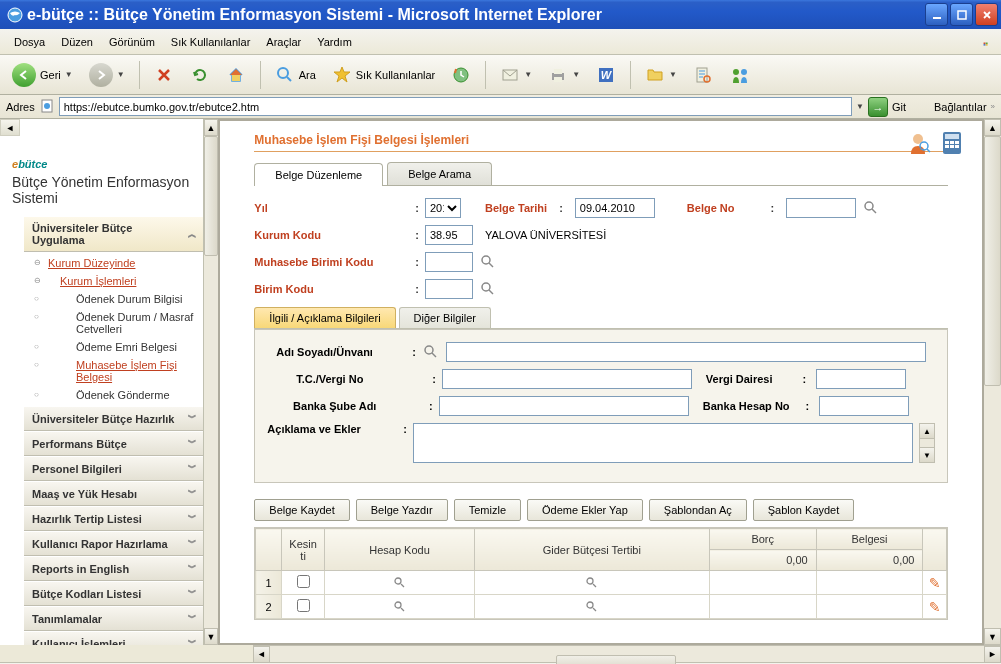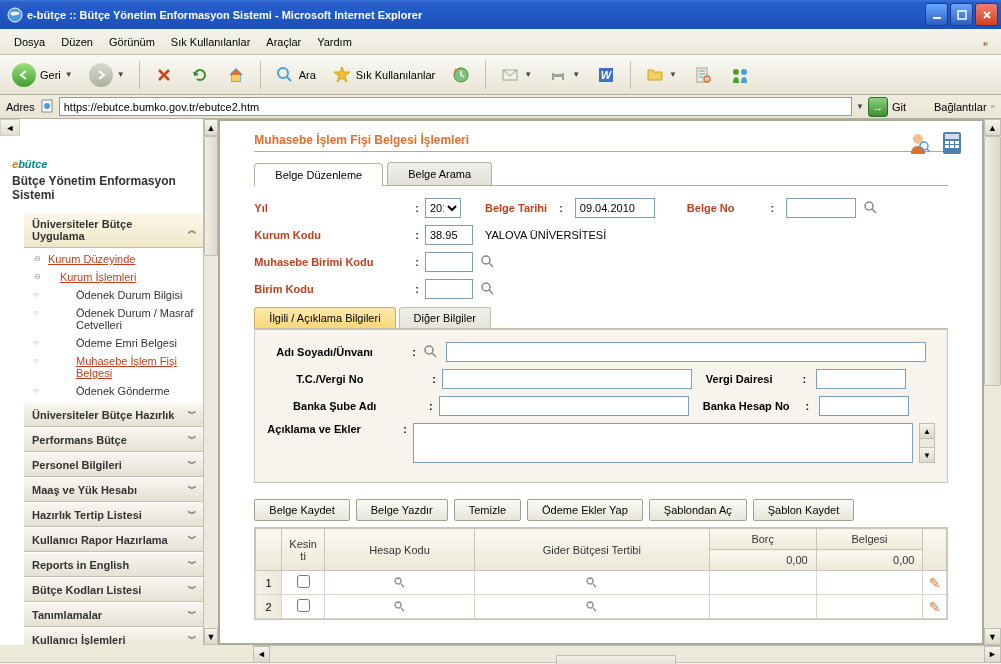--- a/index.html
+++ b/index.html
@@ -1,21 +1,21 @@
 <!DOCTYPE html>
 <html><head>
 <meta charset="utf-8">
 <style>
 * { box-sizing: border-box; margin: 0; padding: 0; font-family: Tahoma, Arial, sans-serif; font-size: 11px; }
 body { background: #ece9d8; width: 1001px; height: 664px; overflow: hidden; }
 
 
 .titlebar { height: 29px; background: linear-gradient(to bottom, #3b77dd 0%, #2b5fc7 8%, #2259c9 40%, #1e4fb8 100%); display: flex; align-items: center; padding: 0 3px; color: #fff; }
 .titlebar .ie-icon { width: 16px; height: 16px; margin: 0 4px; }
-.titlebar .title { flex: 1; font-weight: bold; font-size: 11px; }
+.titlebar .title { flex: 1; font-weight: bold; font-size: 16px; }
 .titlebar .winbtns { display: flex; gap: 2px; }
 .titlebar .winbtn { width: 23px; height: 23px; border-radius: 3px; border: 1px solid #1a3f8f; display: flex; align-items: center; justify-content: center; font-weight: bold; font-family: Verdana; }
 .winbtn.min, .winbtn.max { background: linear-gradient(to bottom, #6aa7ff, #2c5fc0); }
 .winbtn.close { background: linear-gradient(to bottom, #f08070, #d04020); }
 
 
 .menubar { height: 26px; background: linear-gradient(to bottom, #f4f3ee, #ece9d8); border-bottom: 1px solid #c0c0b0; display: flex; align-items: center; padding: 0 6px; position: relative; }
 .menubar span { padding: 4px 8px; cursor: default; }
 .menubar .winflag { position: absolute; right: 4px; width: 22px; height: 18px; }
 
@@ -33,21 +33,21 @@
 
 
 .mainwrap { display: flex; height: 526px; }
 .sidebar { width: 236px; background: #fff; border-right: 1px solid #c0c0b0; display: flex; flex-direction: column; }
 .sidebar-top { display: flex; height: 17px; }
 .sb-arrow { width: 20px; height: 17px; background: linear-gradient(to bottom, #f5f4ed, #e0dfd0); border: 1px solid #d0cfc0; display: flex; align-items: center; justify-content: center; font-size: 9px; }
 
 .logo-box { padding: 10px 12px; background: #fff; }
 .logo-box .logo { font-size: 24px; font-weight: bold; font-style: italic; color: #008888; }
 .logo-box .logo .e { color: #d08020; }
-.logo-box .subtitle { font-size: 12px; color: #333; font-weight: bold; }
+.logo-box .subtitle { font-size: 14px; color: #333; }
 
 .accordion { flex: 1; overflow: auto; margin-left: 24px; }
 .acc-header { background: linear-gradient(to bottom, #f8f6f0, #e4e1d4); border-top: 1px solid #fff; border-bottom: 1px solid #c0beb0; padding: 5px 8px; font-weight: bold; color: #333; display: flex; justify-content: space-between; align-items: center; cursor: default; }
 .acc-header.active { background: linear-gradient(to bottom, #fdf8ea, #f0e7c8); }
 .acc-chevron { color: #888; font-size: 9px; letter-spacing: -2px; }
 .acc-body { background: #fff; padding: 2px 0; }
 .tree-item { padding: 3px 6px 3px 24px; color: #333; position: relative; }
 .tree-item::before { content: "○"; position: absolute; left: 10px; font-size: 8px; color: #999; top: 4px; }
 .tree-sub { padding-left: 40px; }
 .tree-sub.sel { color: #c04020; text-decoration: underline; }

